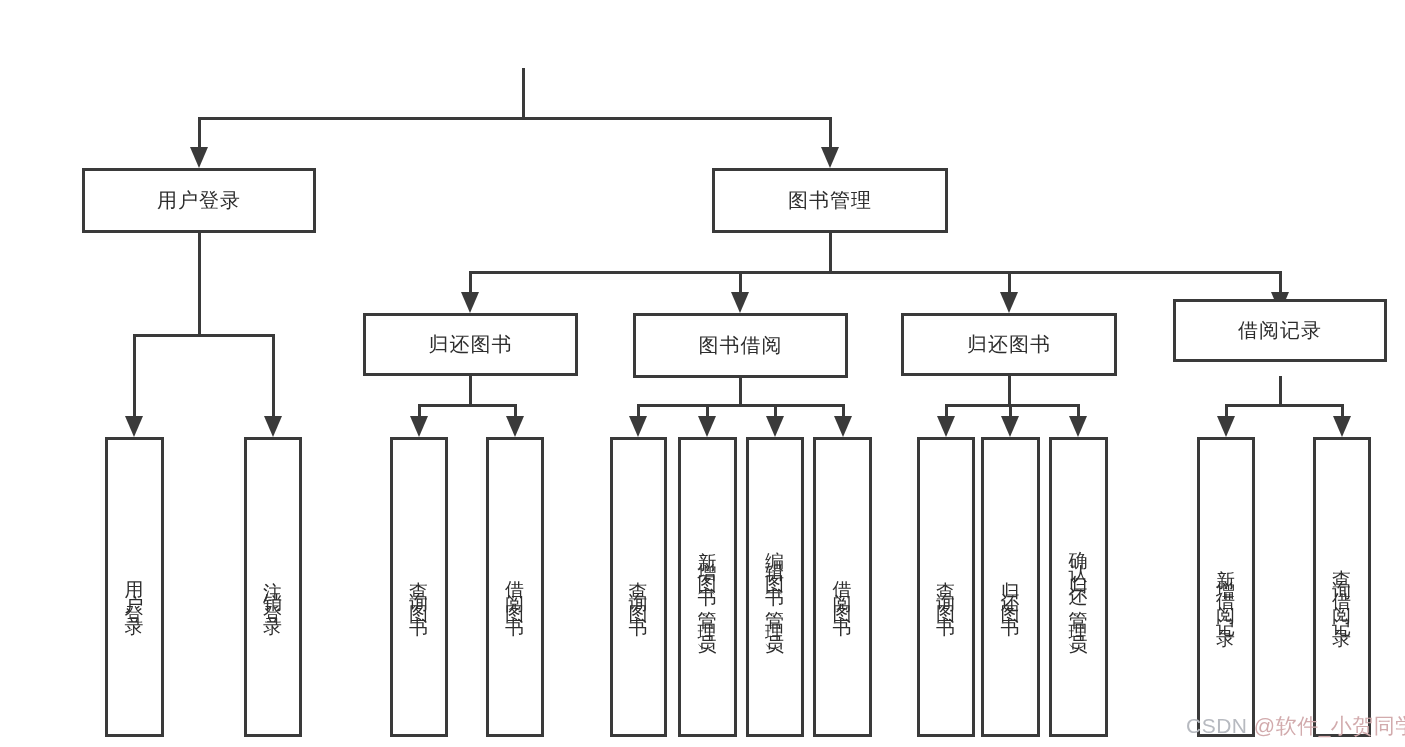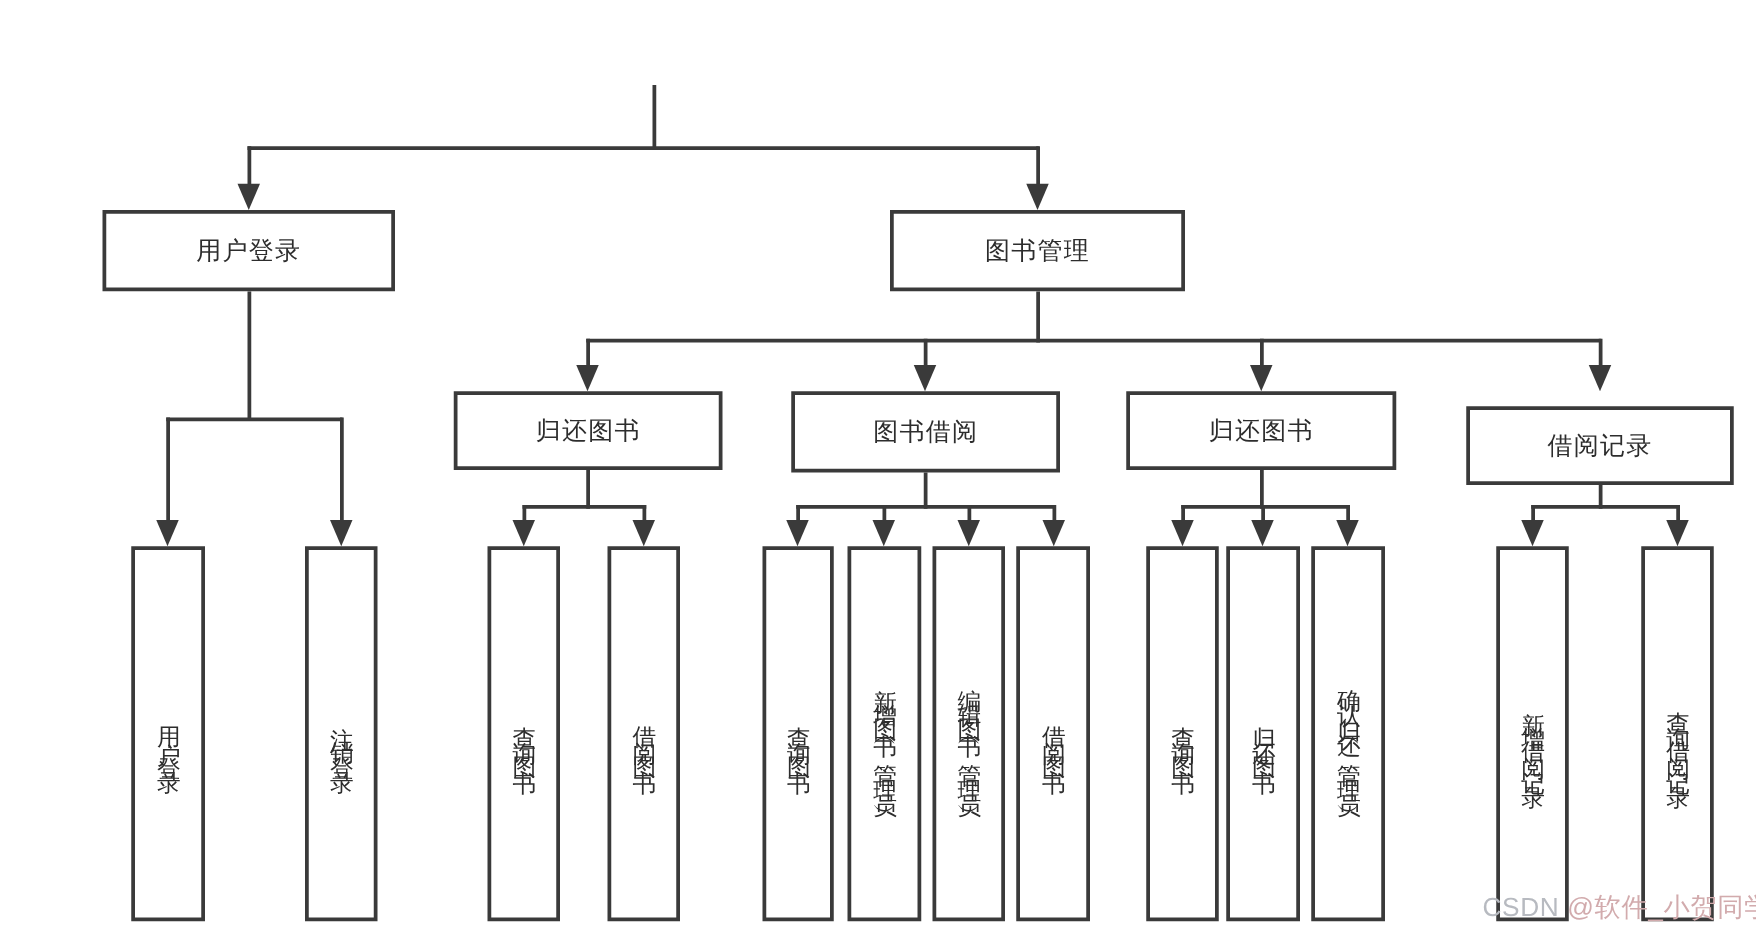--- a/index.html
+++ b/index.html
@@ -87,21 +87,21 @@
   <div class="vline" style="left:1008px;top:271px;height:25px;"></div>
   <div class="vline" style="left:1279px;top:271px;height:25px;"></div>
   <div class="arrow" style="left:461px;top:292px;"></div>
   <div class="arrow" style="left:731px;top:292px;"></div>
   <div class="arrow" style="left:1000px;top:292px;"></div>
   <div class="arrow" style="left:1271px;top:292px;"></div>
 
   <div class="box" style="left:363px;top:313px;width:215px;height:63px;">归还图书</div>
   <div class="box" style="left:633px;top:313px;width:215px;height:65px;">图书借阅</div>
   <div class="box" style="left:901px;top:313px;width:216px;height:63px;">归还图书</div>
-  <div class="box" style="left:1173px;top:325px;width:214px;height:63px;">借阅记录</div>
+  <div class="box" style="left:1173px;top:299px;width:214px;height:63px;">借阅记录</div>
 
   <div class="vline" style="left:469px;top:376px;height:31px;"></div>
   <div class="hline" style="left:418px;top:404px;width:99px;"></div>
   <div class="vline" style="left:418px;top:404px;height:16px;"></div>
   <div class="vline" style="left:514px;top:404px;height:16px;"></div>
   <div class="arrow" style="left:410px;top:416px;"></div>
   <div class="arrow" style="left:506px;top:416px;"></div>
 
   <div class="vline" style="left:739px;top:376px;height:31px;"></div>
   <div class="hline" style="left:637px;top:404px;width:207px;"></div>

